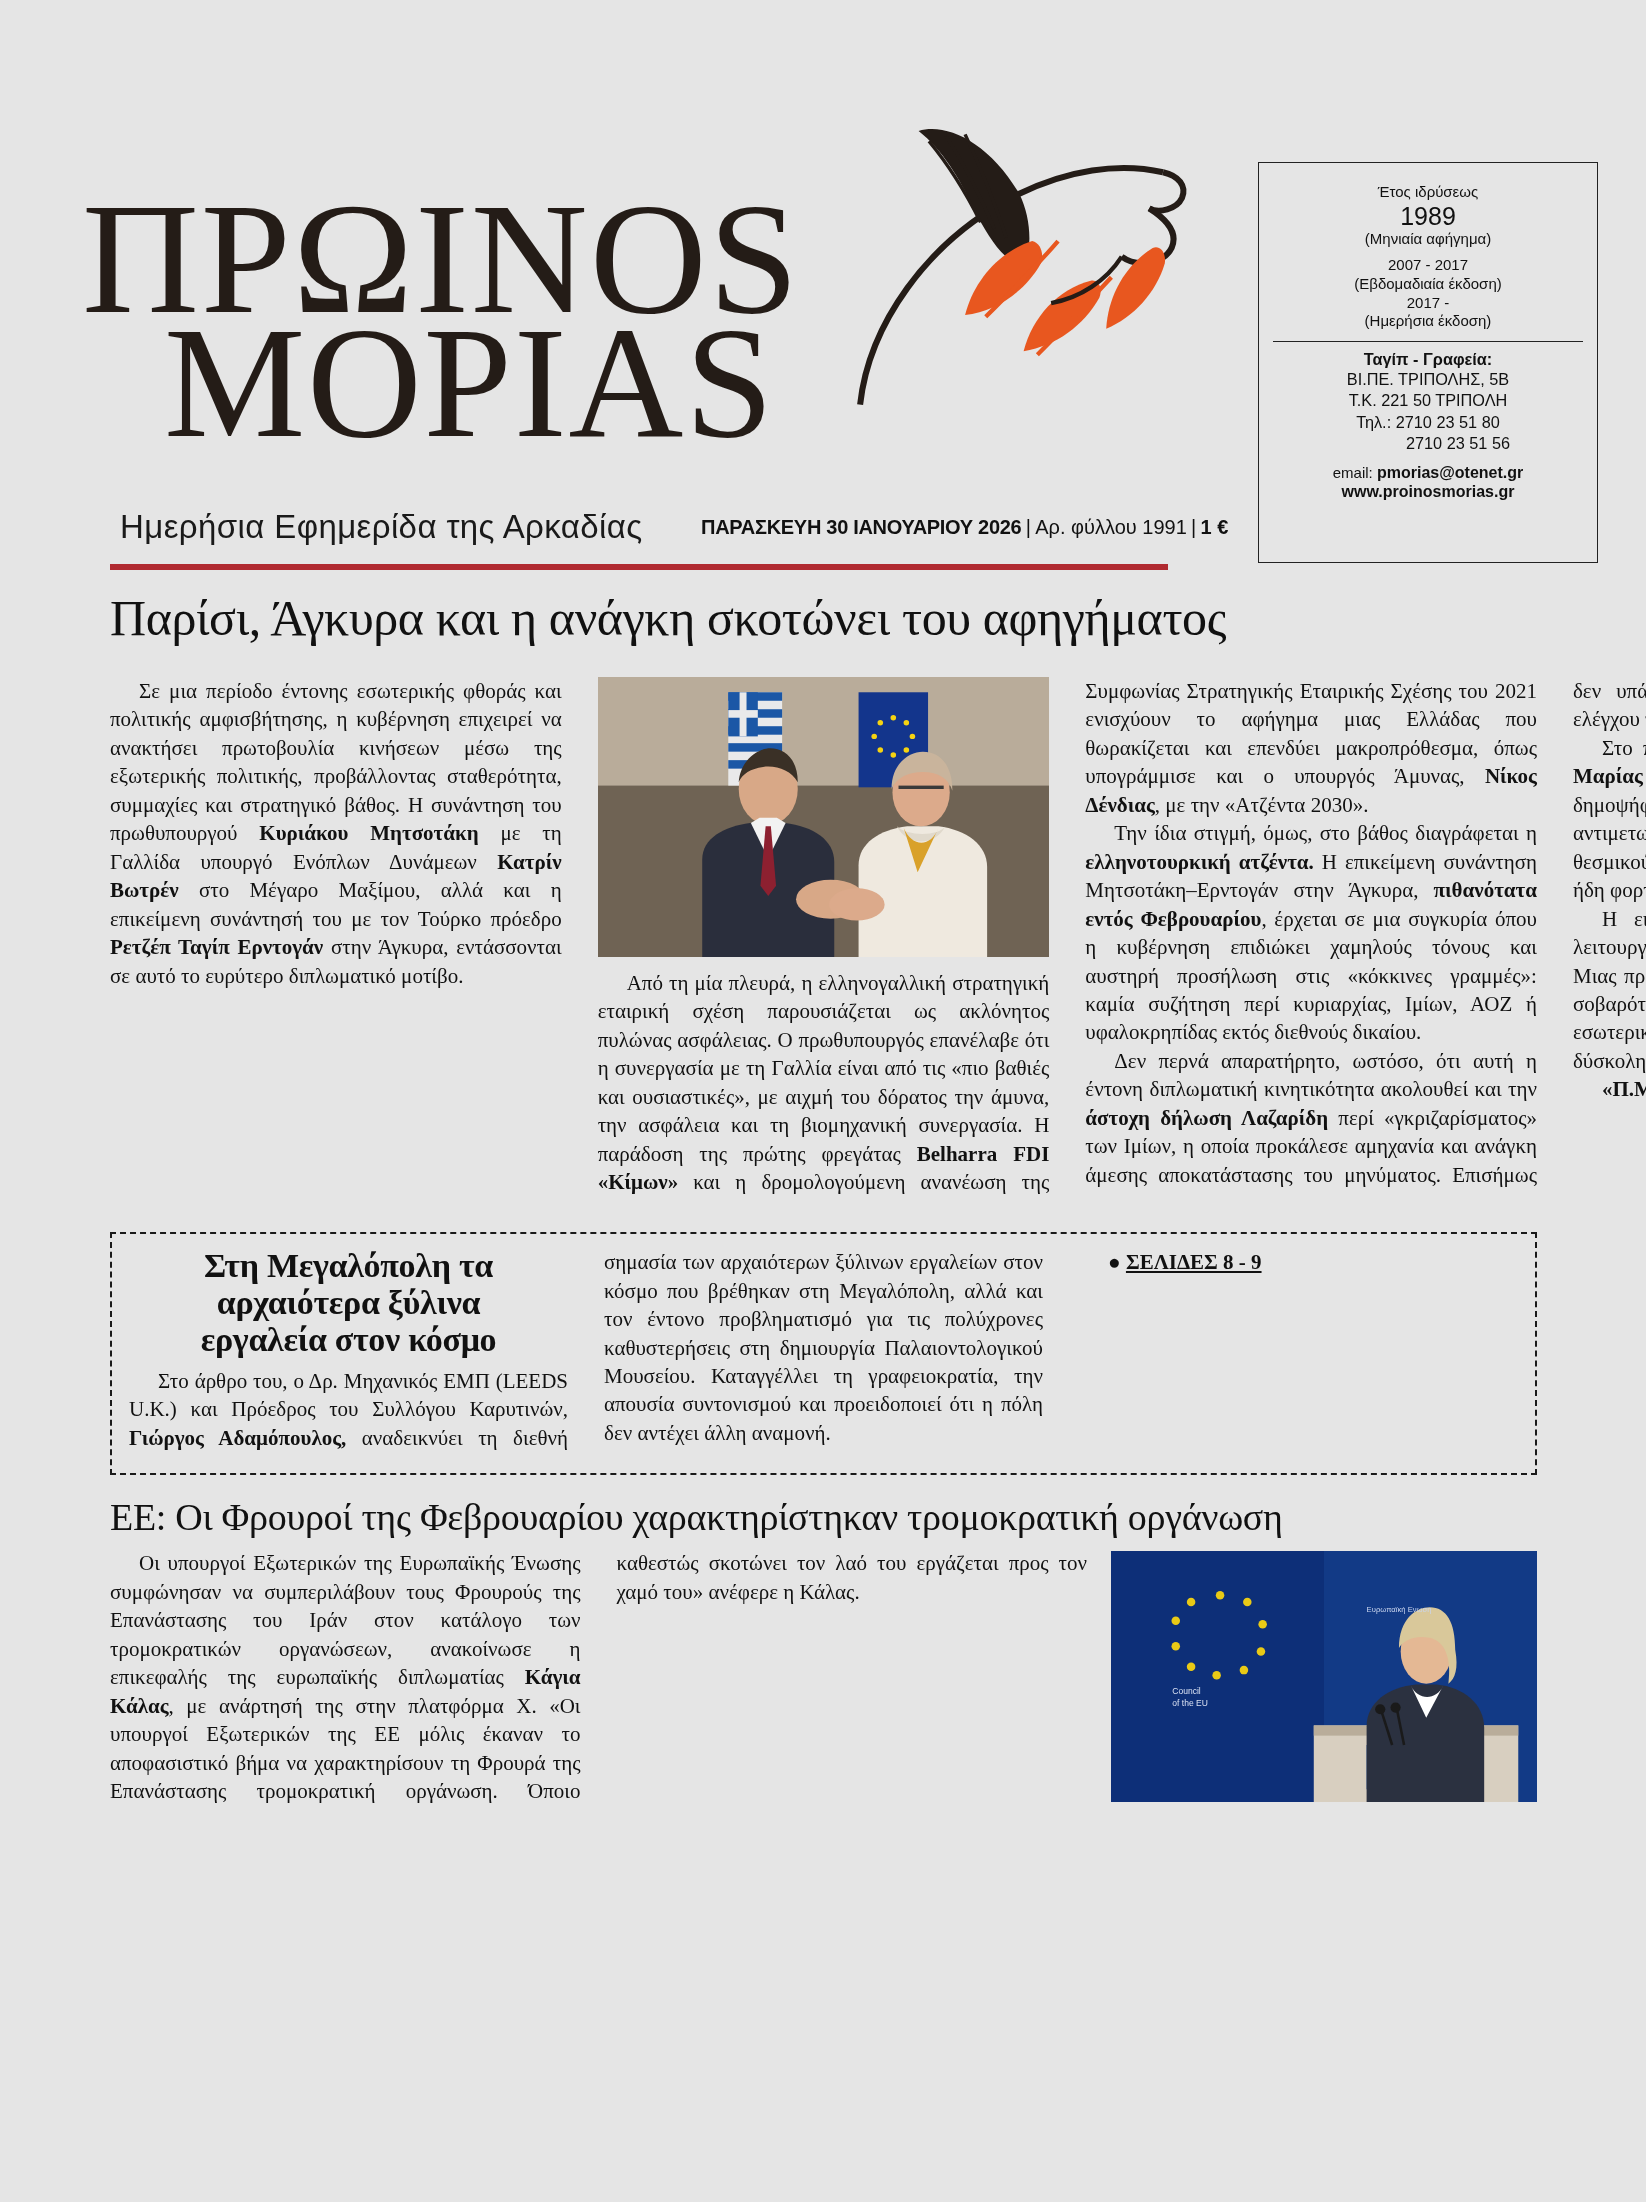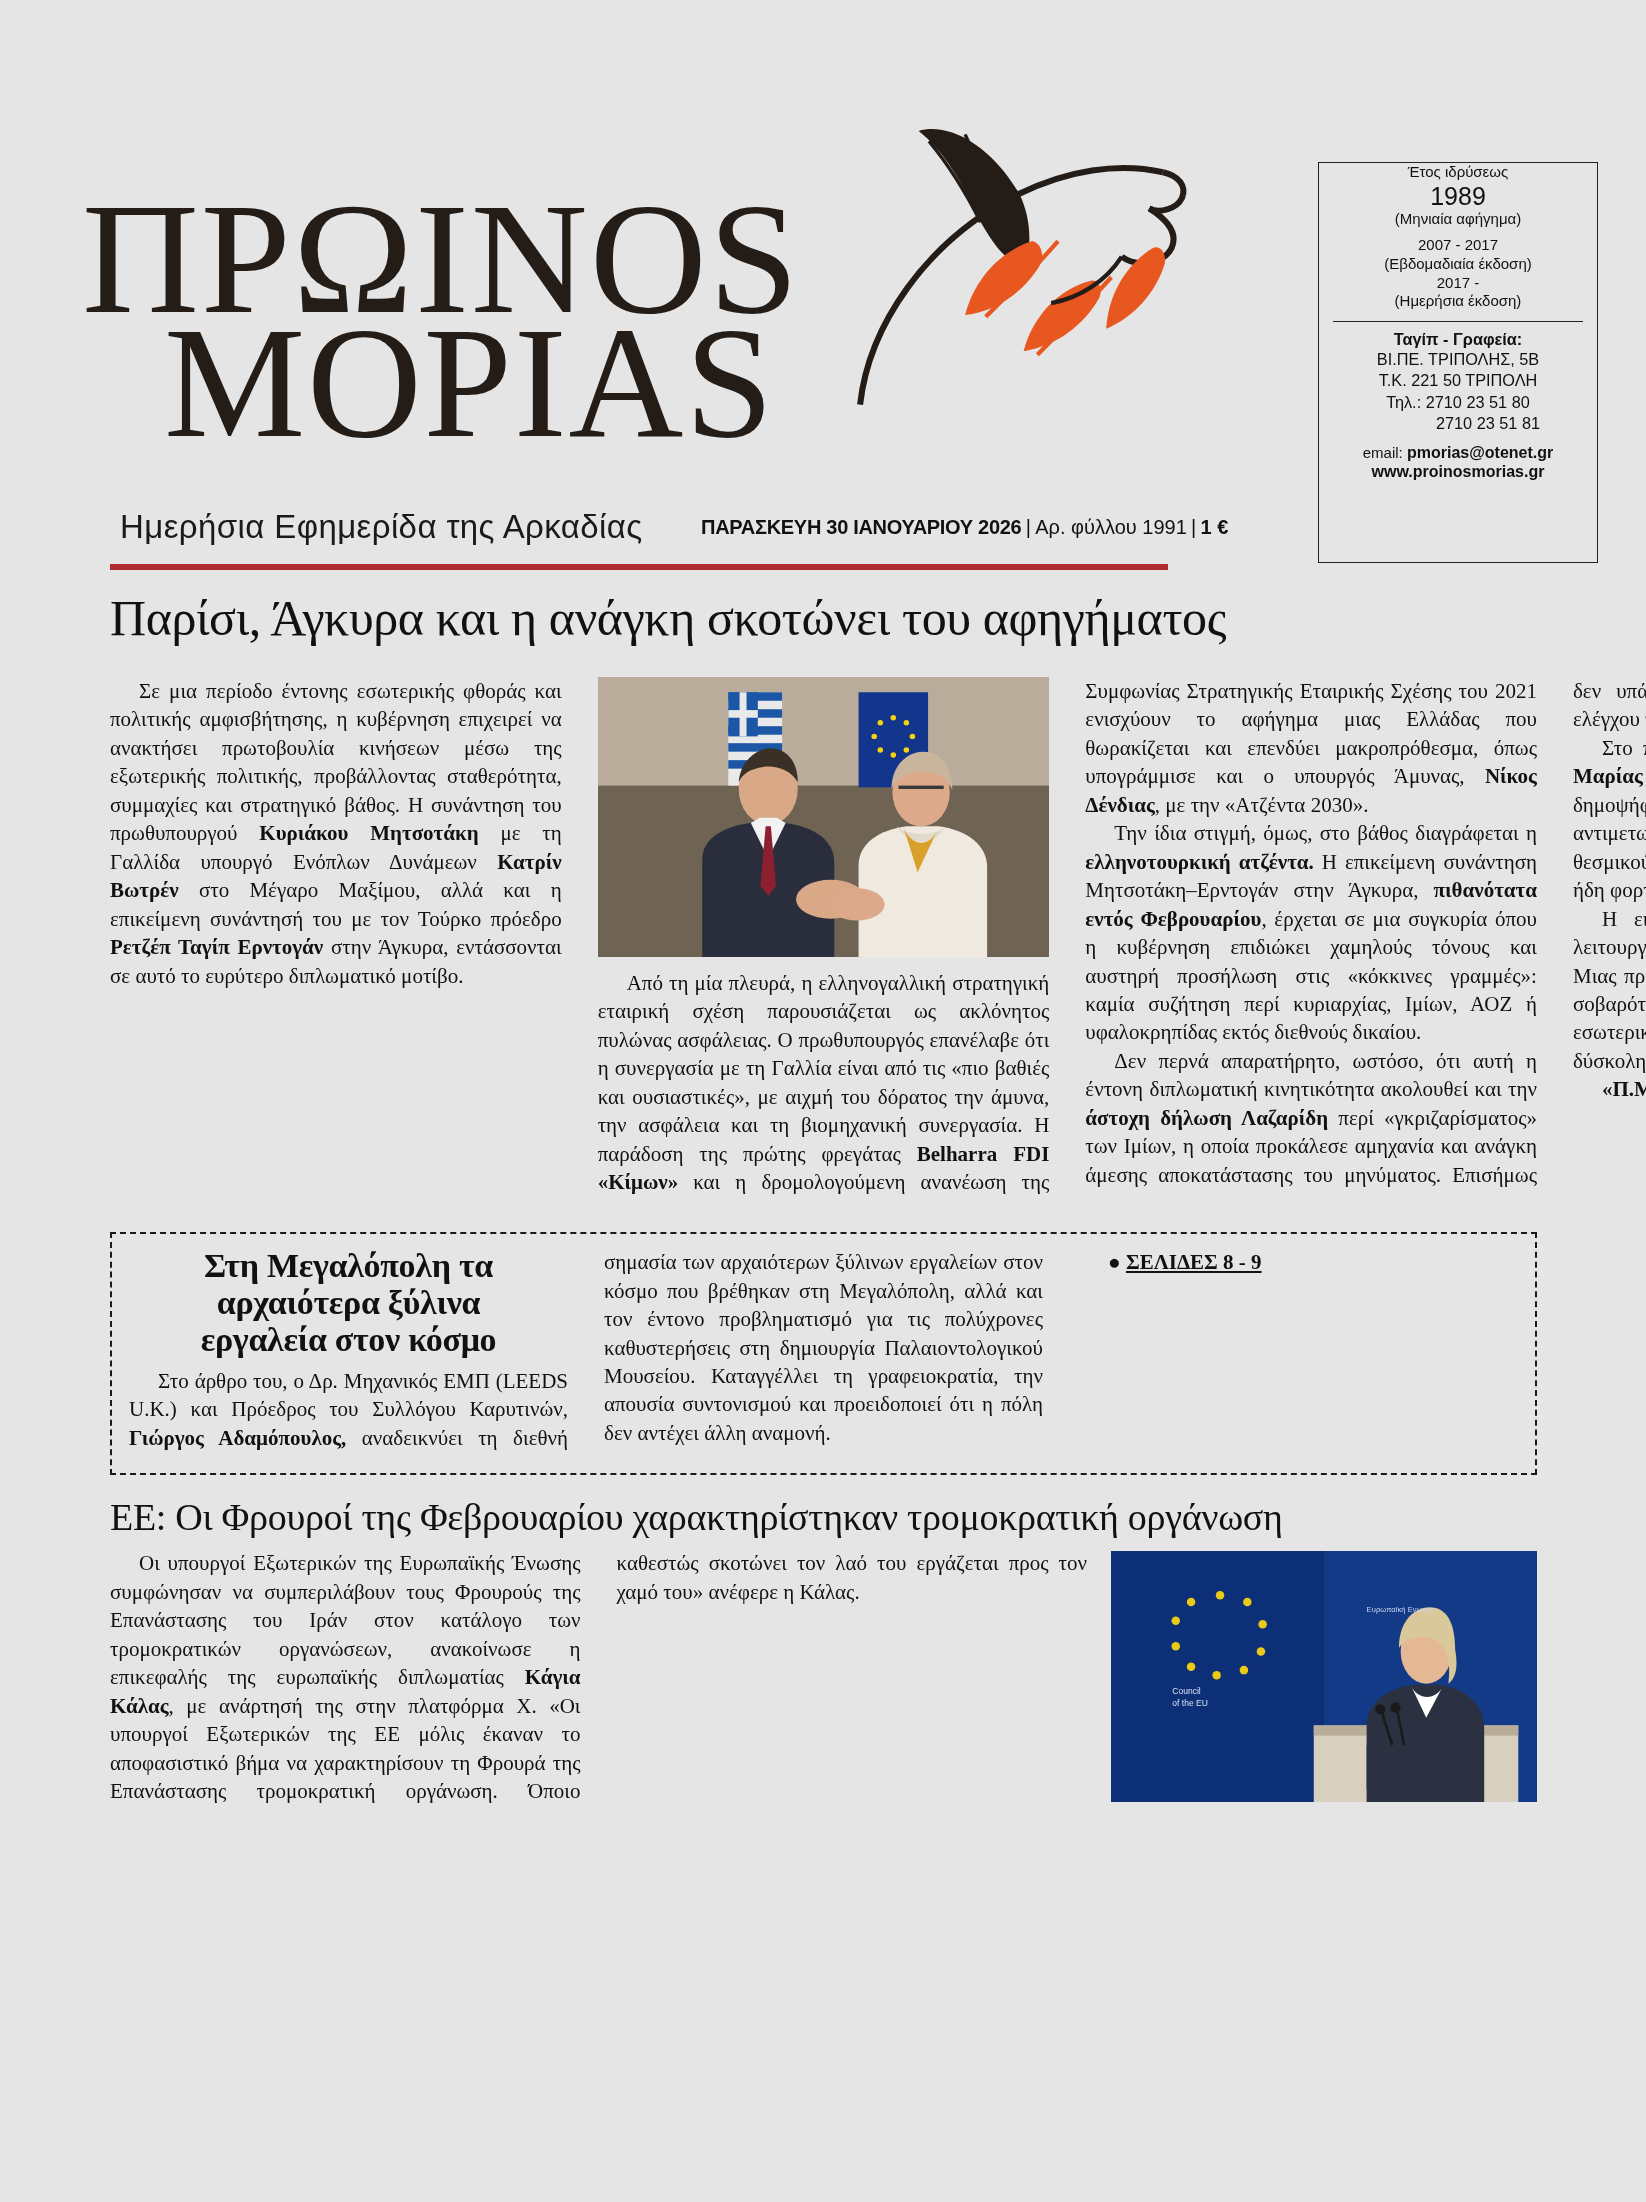--- a/index.html
+++ b/index.html
@@ -41,24 +41,24 @@
   .rule-red{
     position:absolute;left:110px;top:564px;width:1058px;height:6px;
     background:#b02a30;
   }
 
   
   .bird{position:absolute;left:774px;top:112px;width:482px;height:327px;}
 
   
   .infobox{
-    position:absolute;right:49px;top:162px;width:280px;height:401px;
+    position:absolute;right:49px;top:162px;width:340px;height:401px;
     border:1.7px solid #222;box-sizing:border-box;
     font-family:"Liberation Sans",sans-serif;
-    text-align:center;padding-top:0;
+    text-align:center;padding-top:20px;
   }
   .ib-line{font-size:15px;line-height:1.25;color:#111;}
   .ib-year{font-size:25px;line-height:1.12;color:#111;}
   .ib-gap{height:7.7px;}
   .ib-rule{height:0.9px;background:#222;margin:9.5px 13.8px 8.6px 13.8px;}
   .ib-bold{font-weight:bold;font-size:16.3px;}
   .ib-addr{font-size:16.3px;line-height:1.3;}
   .ib-addr2{font-size:16.3px;line-height:1.3;text-align:center;}
   .ib-mail{font-size:15px;line-height:1.35;}
   .ib-mail b{font-size:16px;}
@@ -185,21 +185,21 @@
       <div class="ib-gap"></div>
       <div class="ib-line">2007 - 2017</div>
       <div class="ib-line">(Εβδομαδιαία έκδοση)</div>
       <div class="ib-line">2017 -</div>
       <div class="ib-line">(Ημερήσια έκδοση)</div>
       <div class="ib-rule"></div>
       <div class="ib-bold">Ταγίπ - Γραφεία:</div>
       <div class="ib-addr">ΒΙ.ΠΕ. ΤΡΙΠΟΛΗΣ, 5Β</div>
       <div class="ib-addr">Τ.Κ. 221 50 ΤΡΙΠΟΛΗ</div>
       <div class="ib-addr">Τηλ.: 2710 23 51 80</div>
-      <div class="ib-addr2" style="padding-left:60px;">2710 23 51 81</div>
+      <div class="ib-addr2" style="padding-left:60px;">2710 23 51 56</div>
       <div class="ib-gap"></div>
       <div class="ib-mail">
         <span>email:</span>
         <b>pmorias@otenet.gr</b>
       </div>
       <div class="ib-web">www.proinosmorias.gr</div>
     </div>
   </div>
 
   <div class="lead">

